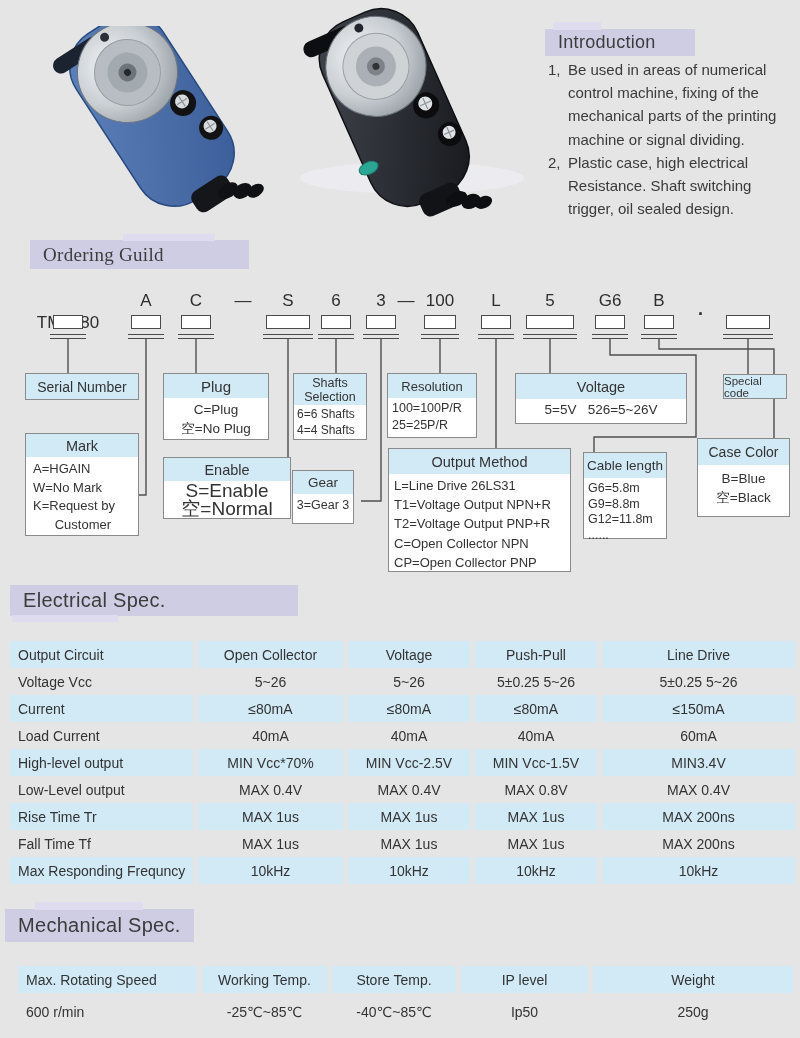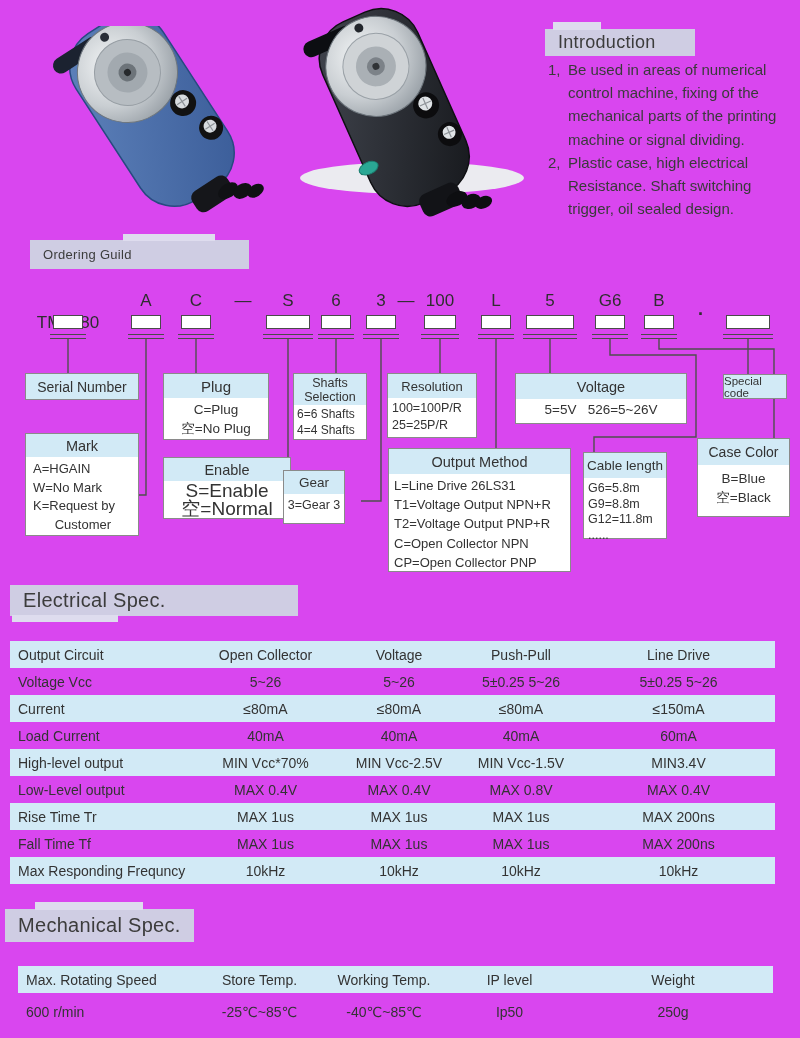--- a/index.html
+++ b/index.html
@@ -1,25 +1,25 @@
 <!DOCTYPE html>
 <html><head>
 <meta charset="utf-8">
 <style>
   html,body{margin:0;padding:0;background:#fff;}
-  .page{position:relative;width:800px;height:1038px;background:#d946ef;overflow:hidden;
+  .page{position:relative;width:800px;height:1038px;background:#e5e5e5;overflow:hidden;
         font-family:"Liberation Sans","DejaVu Sans",sans-serif;color:#3a3a3a;}
   .abs{position:absolute;}
   
   .bar{position:absolute;background:#cfcde3;color:#3c3c3c;display:flex;align-items:center;
        padding-left:13px;box-sizing:border-box;letter-spacing:.3px;}
   .bar::before{content:"";position:absolute;background:#dedcee;}
   .bar-intro{left:545px;top:29px;width:150px;height:27px;font-size:18px;}
   .bar-intro::before{top:-7px;left:8px;width:48px;height:8px;}
-  .bar-ordering{left:30px;top:240px;width:219px;height:29px;font-size:13px;}
+  .bar-ordering{left:30px;top:240px;width:219px;height:29px;font-size:19px;font-family:Liberation Serif, serif;}
   .bar-ordering::before{top:-6px;right:34px;width:92px;height:7px;}
   .bar-electrical{left:10px;top:585px;width:288px;height:31px;font-size:20px;}
   .bar-electrical::before{bottom:-6px;left:2px;width:106px;height:7px;}
   .bar-mechanical{left:5px;top:909px;width:189px;height:33px;font-size:20px;}
   .bar-mechanical::before{top:-7px;left:30px;width:108px;height:8px;}
   
   .intro-list{position:absolute;left:548px;top:58px;width:250px;font-size:15px;line-height:23.2px;}
   .intro-item{display:grid;grid-template-columns:20px 1fr;}
   
   .diagram{position:absolute;left:0;top:285px;width:800px;height:300px;}
@@ -29,21 +29,21 @@
   .uline{position:absolute;top:49px;height:5px;border-top:1.5px solid #4a4a4a;border-bottom:1.5px solid #4a4a4a;box-sizing:border-box;}
   .lines{position:absolute;left:0;top:0;width:800px;height:300px;}
   .lbox{position:absolute;border:1px solid #8a8a8a;background:#fff;box-sizing:border-box;}
   .lbox-h{background:#d2eaf6;display:flex;align-items:center;justify-content:center;text-align:center;
           white-space:pre-wrap;color:#333;}
   .lbox-b{white-space:pre-wrap;color:#333;}
   .lbox-solid{position:absolute;border:1px solid #8a8a8a;background:#d2eaf6;display:flex;align-items:center;
           justify-content:center;box-sizing:border-box;color:#333;}
   
   .stable{position:absolute;}
-  .trow{display:grid;}
+  .trow{display:grid;column-gap:5px;}
   .etable .trow{grid-template-columns:183px 145px 122px 122px 193px;height:27px;}
   .mtable .trow{grid-template-columns:179px 125px 124px 127px 200px;height:27px;}
   .mtable .trow.tall{height:37px;}
   .tc{display:flex;align-items:center;justify-content:center;font-size:14px;color:#333;}
   .tc.lab{justify-content:flex-start;padding-left:8px;}
   .trow.blue .tc{background:#d2eaf6;}
 </style>
 </head>
 <body>
 
@@ -209,21 +209,21 @@
 空=Normal</div>
     </div>
 
     <div class="lbox" style="left:293px;top:88px;width:74px;height:67px">
       <div class="lbox-h" style="height:31px;font-size:12.5px;line-height:14px">Shafts
 Selection</div>
       <div class="lbox-b" style="padding:1px 0 0 3px;font-size:12px;line-height:16px">6=6 Shafts
 4=4 Shafts</div>
     </div>
 
-    <div class="lbox" style="left:283px;top:185px;width:62px;height:54px">
+    <div class="lbox" style="left:292px;top:185px;width:62px;height:54px">
       <div class="lbox-h" style="height:23px;font-size:13.5px">Gear</div>
       <div class="lbox-b" style="padding-top:4px;text-align:center;font-size:12.5px">3=Gear 3</div>
     </div>
 
     <div class="lbox" style="left:387px;top:88px;width:90px;height:65px">
       <div class="lbox-h" style="height:24px;font-size:13px">Resolution</div>
       <div class="lbox-b" style="padding:2px 0 0 4px;font-size:12.5px;line-height:17px">100=100P/R
 25=25P/R</div>
     </div>
 
@@ -322,22 +322,22 @@
         <div class="tc">10kHz</div>
         <div class="tc">10kHz</div>
         <div class="tc">10kHz</div>
       </div>
     </div>
 
   <div class="bar bar-mechanical">Mechanical Spec.</div>
   <div id="mtable" class="stable mtable" style="left:18px;top:966px;width:775px">
       <div class="trow blue">
         <div class="tc lab">Max. Rotating Speed</div>
+        <div class="tc">Working Temp.</div>
         <div class="tc">Store Temp.</div>
-        <div class="tc">Working Temp.</div>
         <div class="tc">IP level</div>
         <div class="tc">Weight</div>
       </div>
       <div class="trow tall">
         <div class="tc lab">600 r/min</div>
         <div class="tc">-25℃~85℃</div>
         <div class="tc">-40℃~85℃</div>
         <div class="tc">Ip50</div>
         <div class="tc">250g</div>
       </div>

